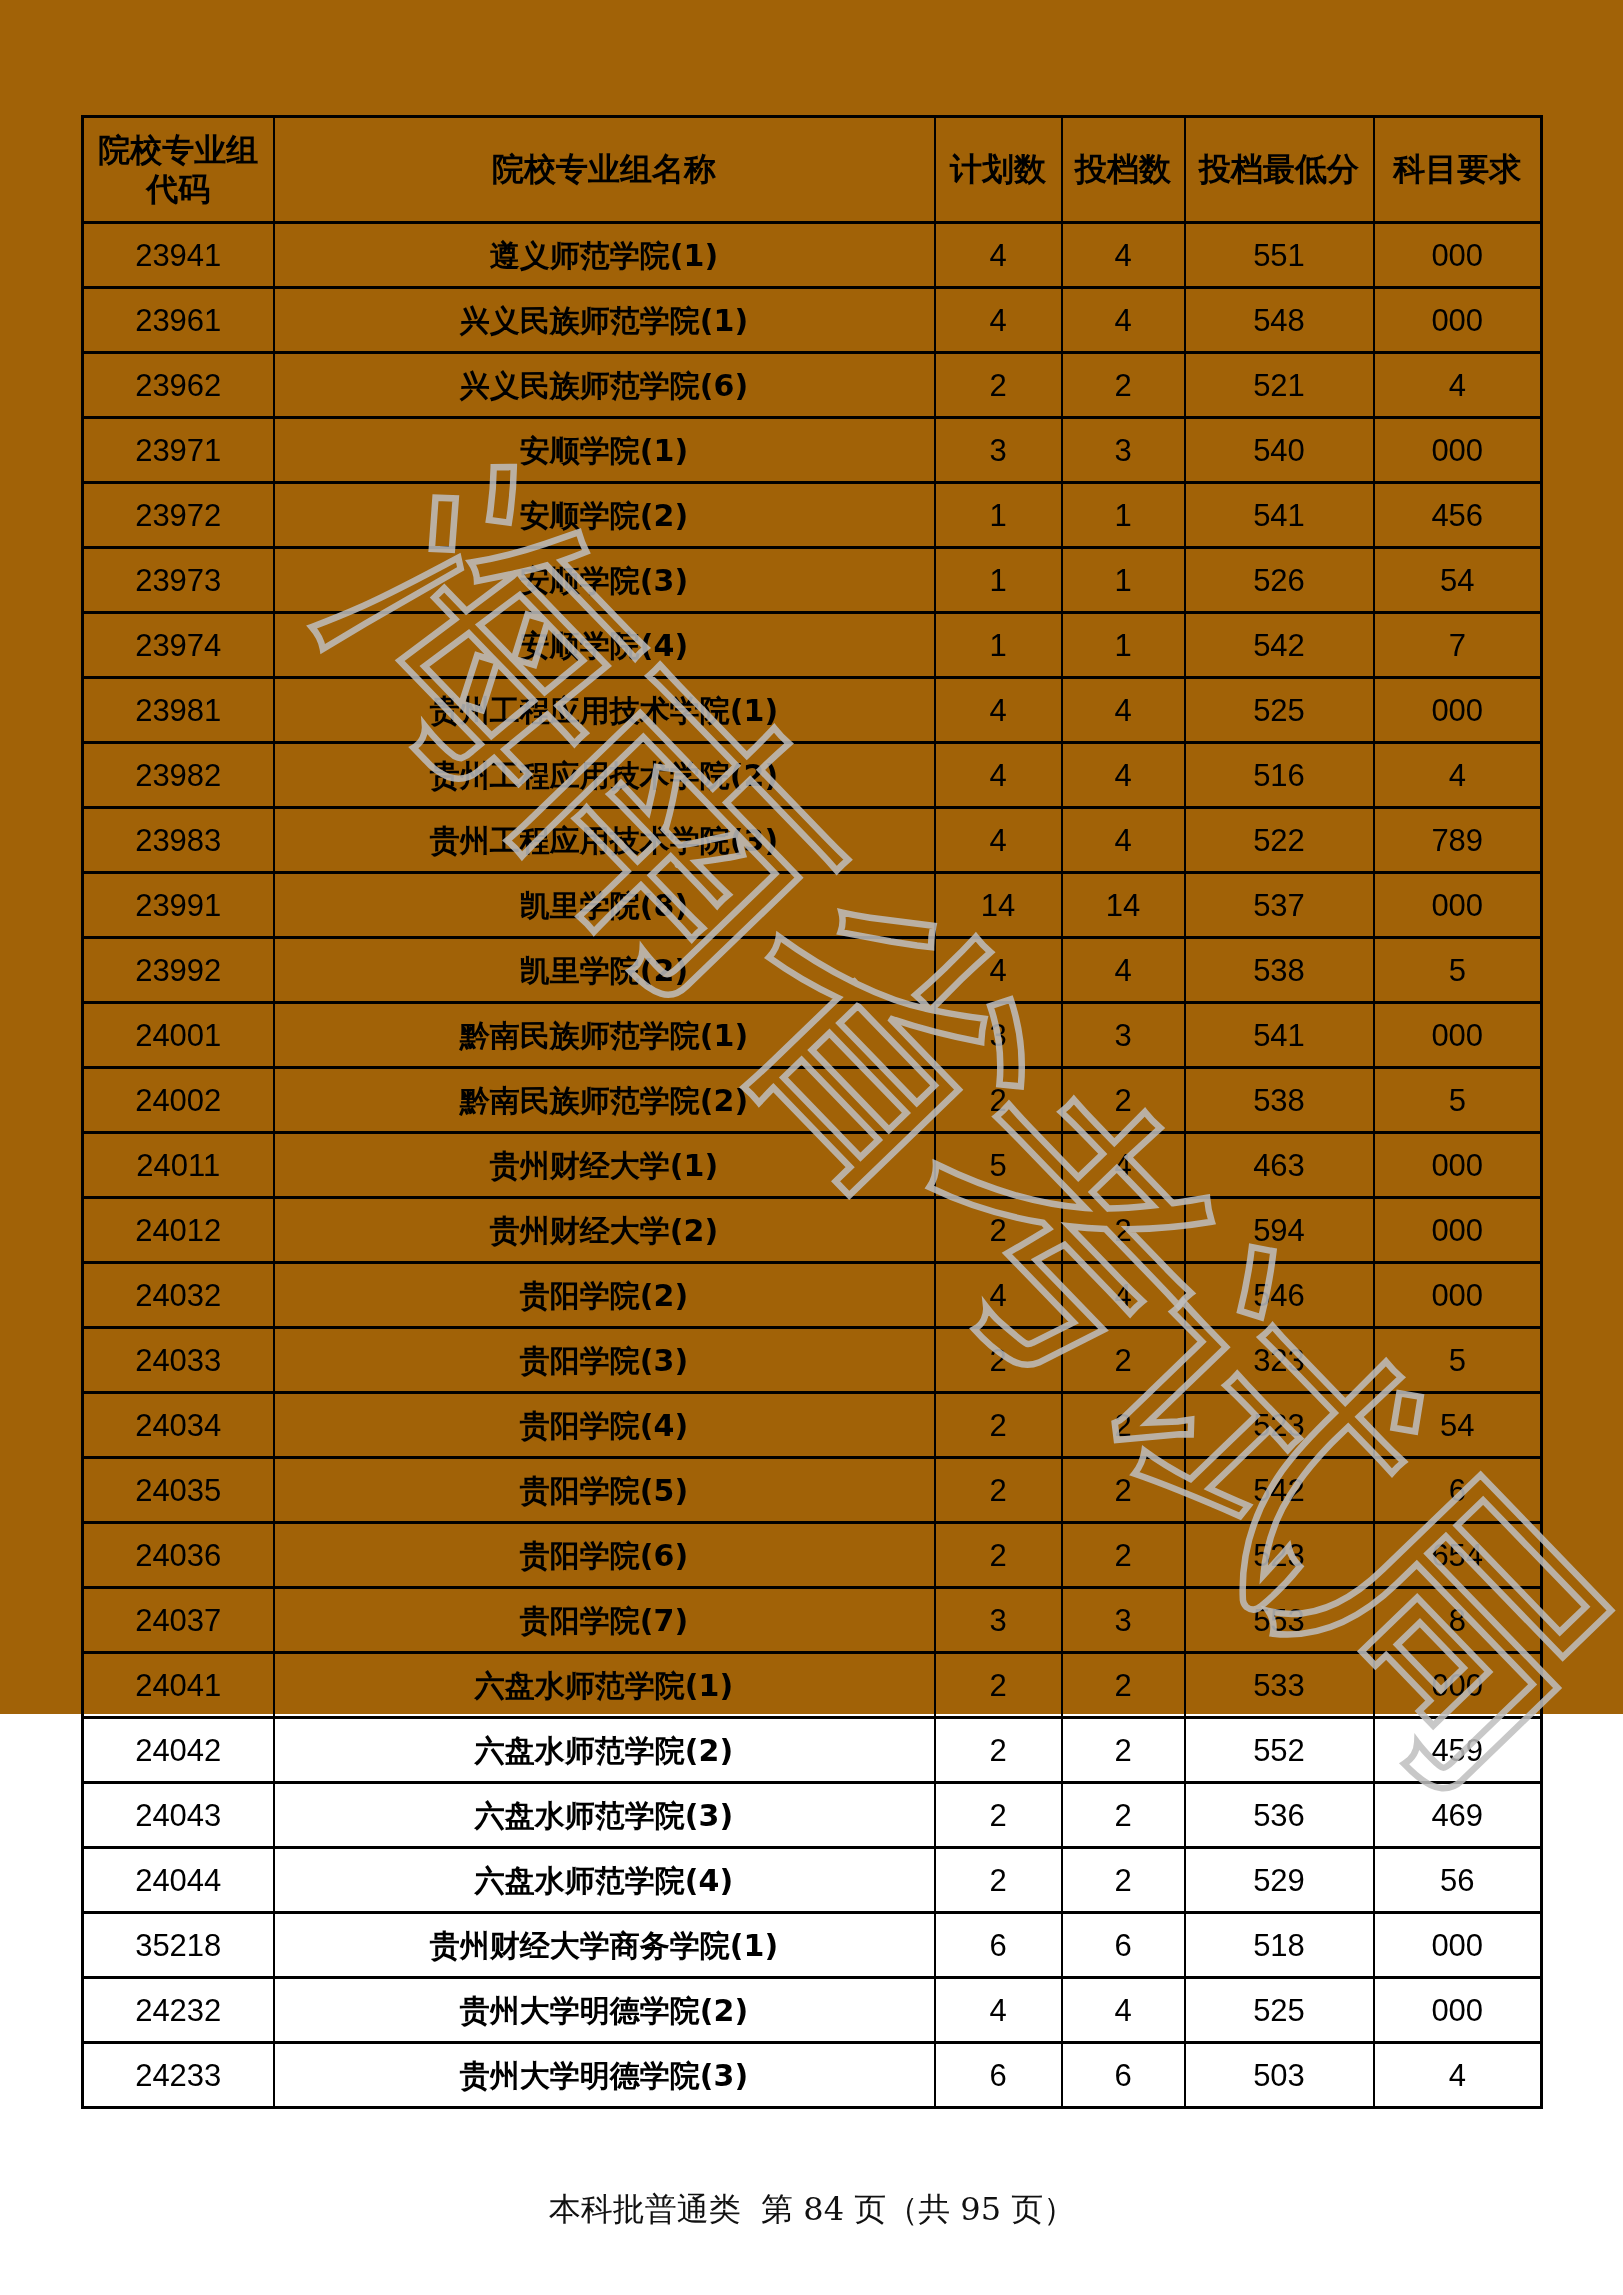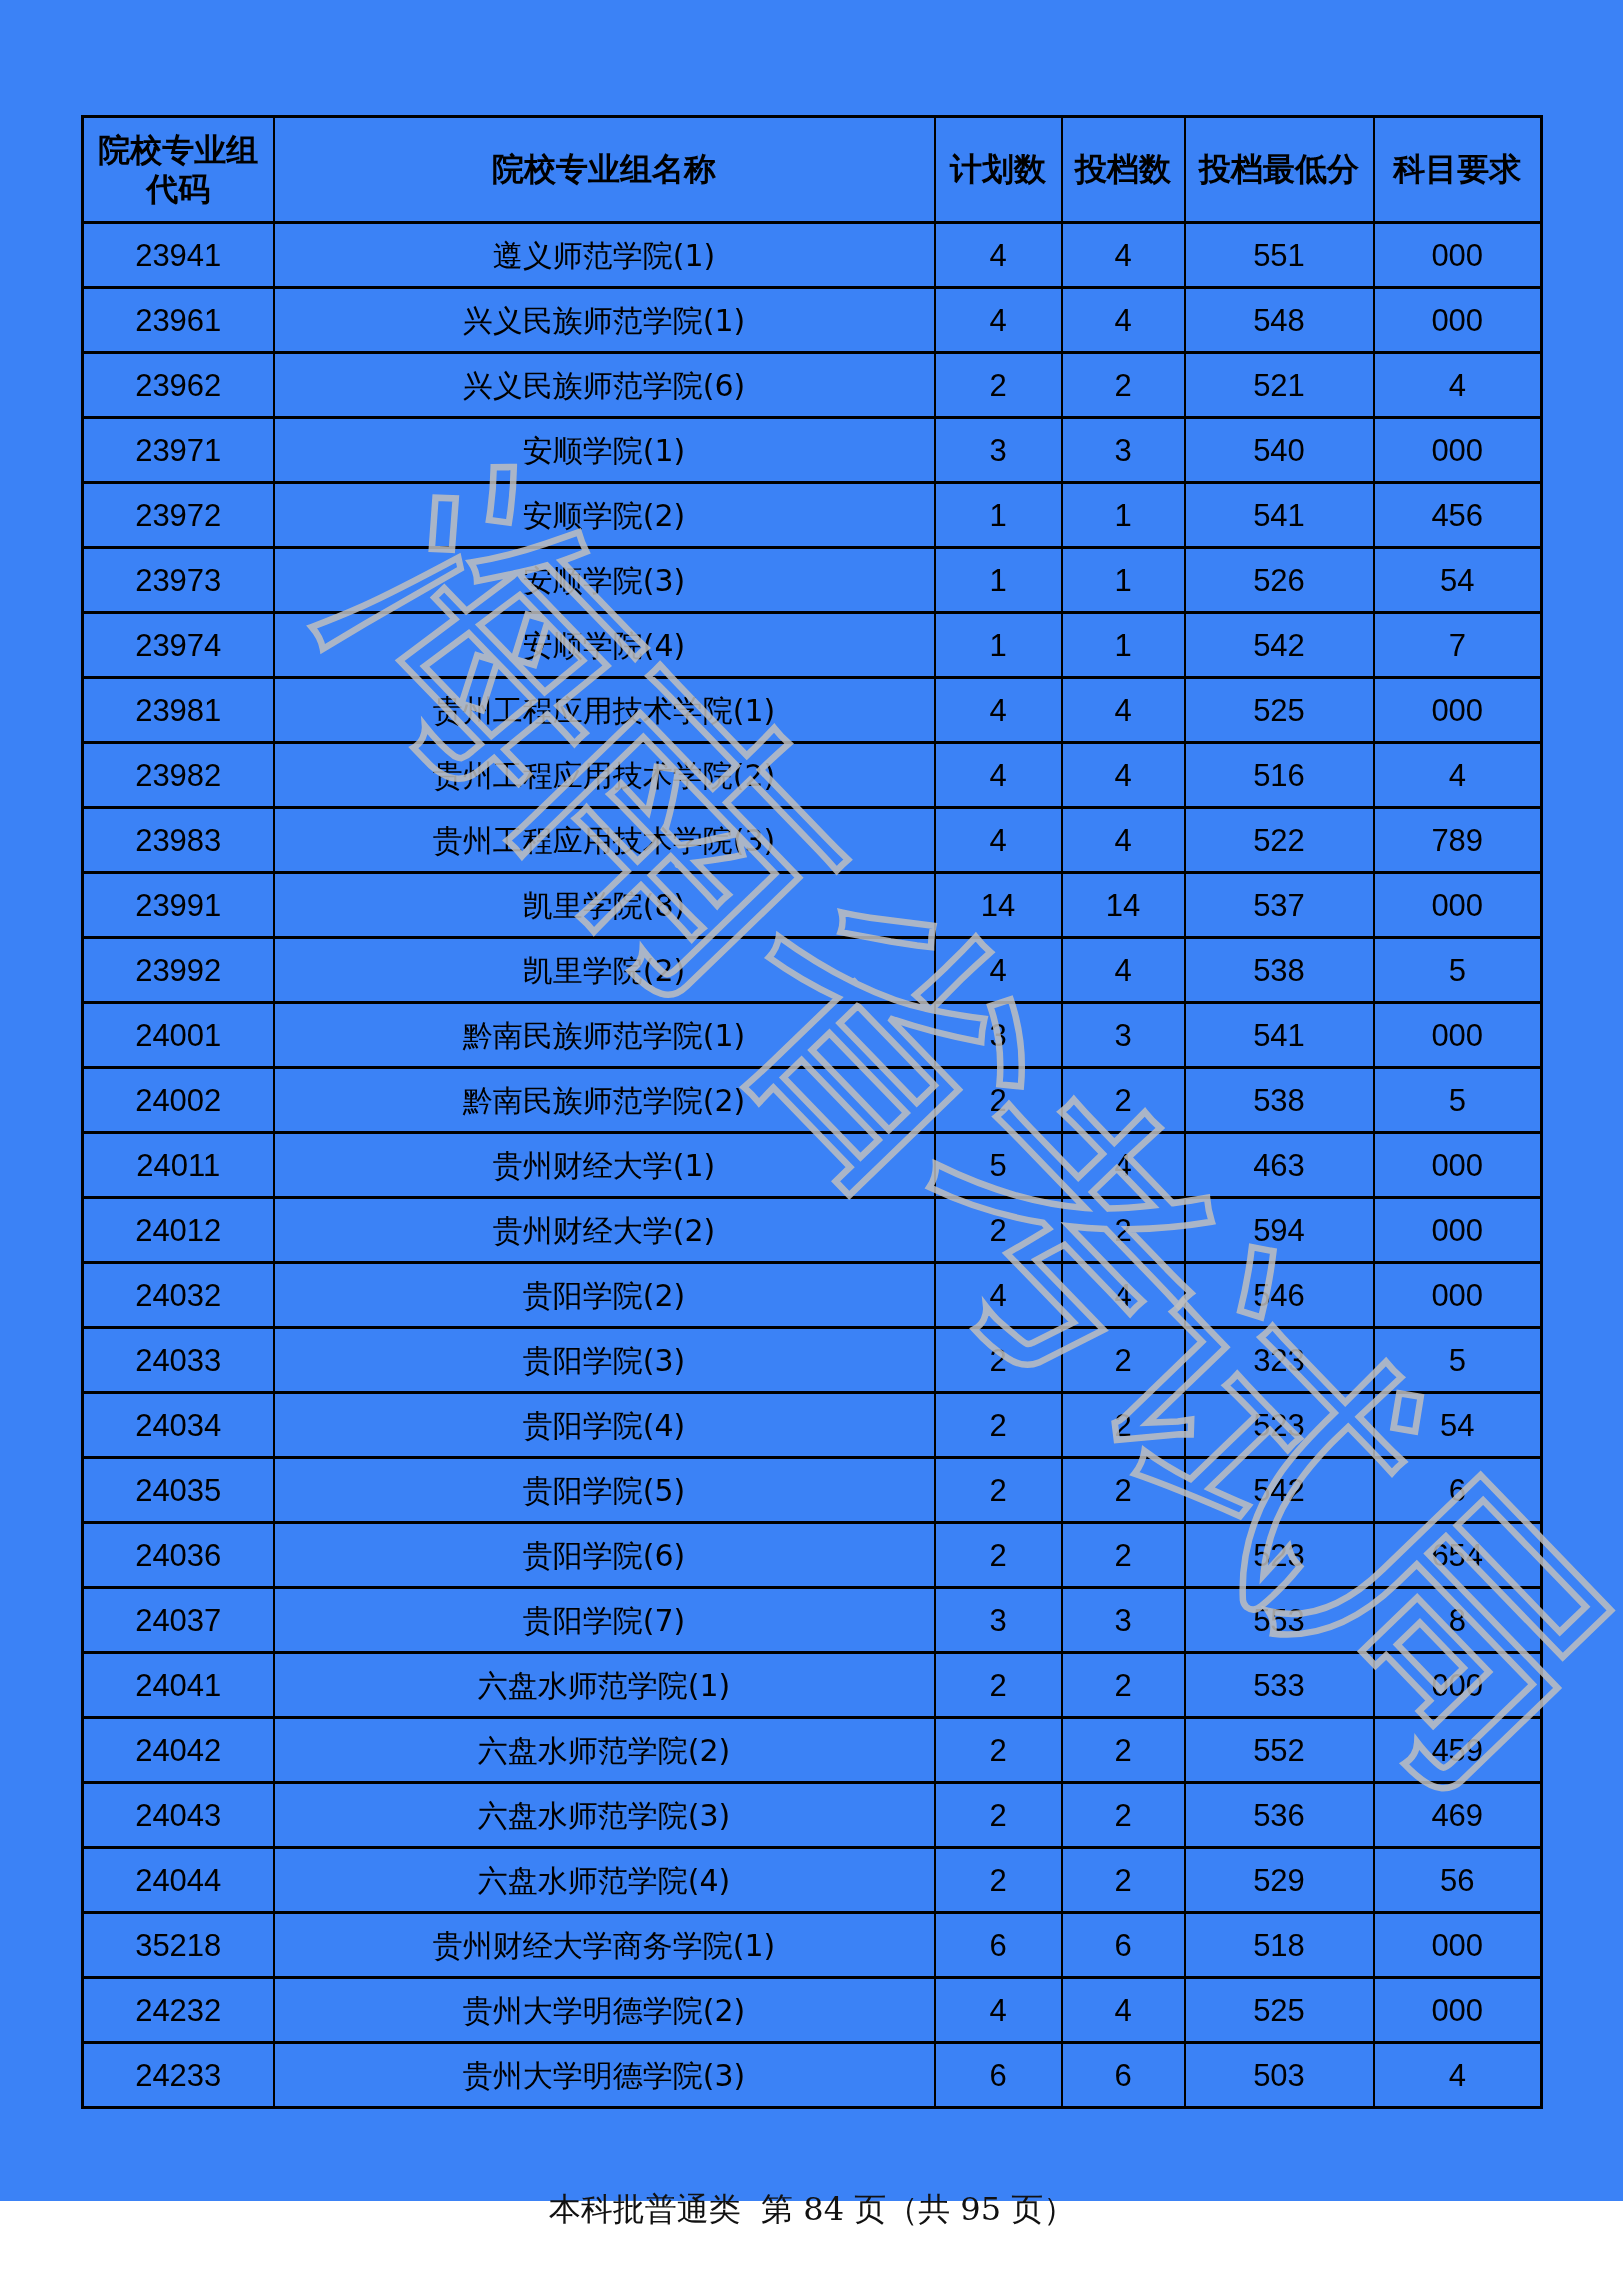--- a/index.html
+++ b/index.html
@@ -12,22 +12,22 @@
     height: 2295px;
     position: relative;
     overflow: hidden;
     font-family: "Liberation Sans", "DejaVu Sans", sans-serif;
     color: #000;
   }
   .page {
     position: absolute;
     left: 0; top: 0;
     width: 1624px;
-    height: 2201px;
-    background: #3b82f6;
+    height: 1714px;
+    background: #a16207;
   }
   table.grid {
     position: absolute;
     left: 81px;
     top: 115px;
     width: 1458px;
     border-collapse: collapse;
     table-layout: fixed;
     border: 3.3px solid #000;
     z-index: 1;
@@ -58,20 +58,21 @@
   }
   table.grid td {
     height: 62px;
     font-size: 31px;
     line-height: 37px;
     font-weight: normal;
   }
   table.grid td.name {
     font-family: "DejaVu Sans", "Liberation Sans", sans-serif;
     font-size: 30px;
+    font-weight: bold;
   }
 
   .watermark {
     position: absolute;
     left: 164px;
     top: 930px;
     width: 1506px;
     transform: rotate(46deg);
     transform-origin: 50% 50%;
     font-family: "DejaVu Serif", "Liberation Serif", serif;

